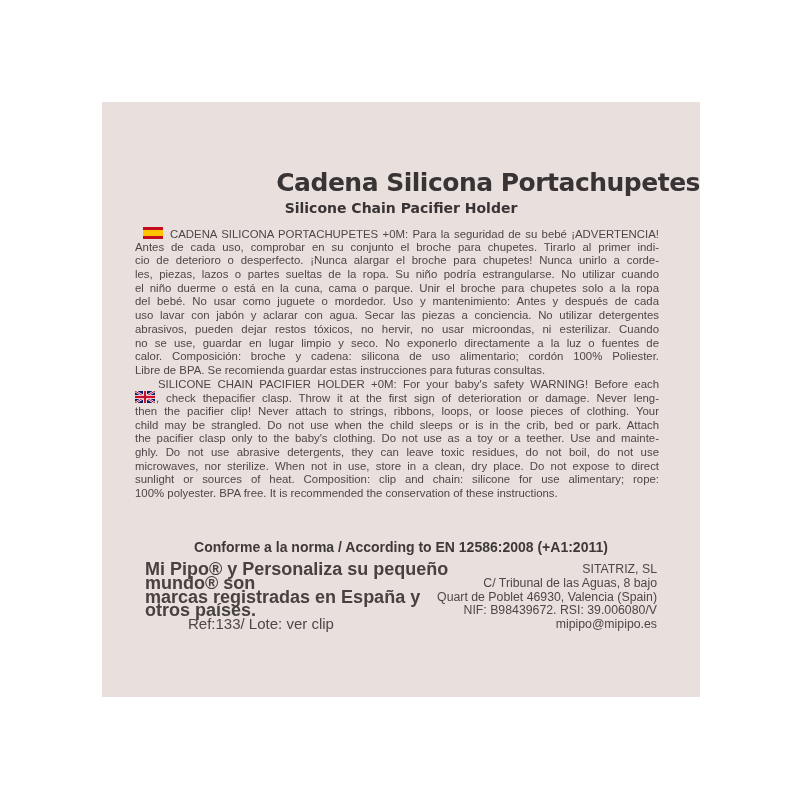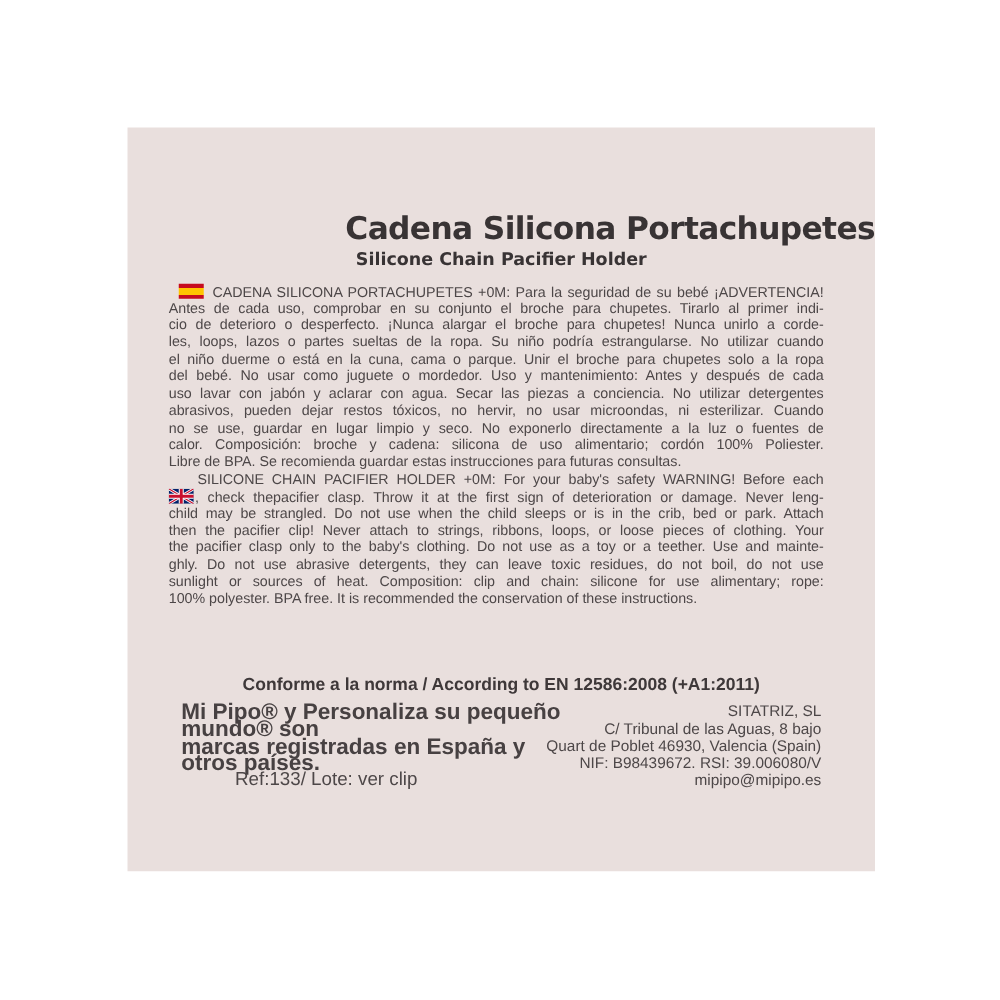--- a/index.html
+++ b/index.html
@@ -125,41 +125,42 @@
 <div class="page">
   <div class="label">
 
     <div class="title">Cadena Silicona Portachupetes</div>
     <div class="subtitle">Silicone Chain Pacifier Holder</div>
 
     <div class="body-text">
       <div class="bl i1"><span class="flag flag-es"></span><span>CADENA SILICONA PORTACHUPETES +0M: Para la seguridad de su bebé ¡ADVERTENCIA!</span></div>
       <div class="bl">Antes de cada uso, comprobar en su conjunto el broche para chupetes. Tirarlo al primer indi-</div>
       <div class="bl">cio de deterioro o desperfecto. ¡Nunca alargar el broche para chupetes! Nunca unirlo a corde-</div>
-      <div class="bl">les, loops, lazos o partes sueltas de la ropa. Su niño podría estrangularse. No utilizar cuando</div>
+      <div class="bl">les, piezas, lazos o partes sueltas de la ropa. Su niño podría estrangularse. No utilizar cuando</div>
       <div class="bl">el niño duerme o está en la cuna, cama o parque. Unir el broche para chupetes solo a la ropa</div>
       <div class="bl">del bebé. No usar como juguete o mordedor.  Uso y mantenimiento: Antes y después de cada</div>
       <div class="bl">uso lavar con jabón y aclarar con agua. Secar las piezas a conciencia. No utilizar detergentes</div>
       <div class="bl">abrasivos, pueden dejar restos tóxicos, no hervir, no usar microondas, ni esterilizar. Cuando</div>
       <div class="bl">no se use, guardar en lugar limpio y seco. No exponerlo directamente a la luz o fuentes de</div>
       <div class="bl">calor. Composición: broche y cadena: silicona de uso alimentario; cordón 100% Poliester.</div>
       <div class="bl last">Libre de BPA. Se recomienda guardar estas instrucciones para futuras consultas.</div>
 
       <div class="bl i2">SILICONE CHAIN PACIFIER HOLDER +0M: For your baby's safety WARNING! Before each</div>
       <div class="bl"><span class="flag flag-uk"><svg viewBox="0 0 60 36" width="20" height="12" preserveAspectRatio="none">
               <rect width="60" height="36" fill="#012169"></rect>
               <path d="M0,0 L60,36 M60,0 L0,36" stroke="#ffffff" stroke-width="7"></path>
               <path d="M0,0 L60,36 M60,0 L0,36" stroke="#c8102e" stroke-width="3"></path>
               <path d="M30,0 V36 M0,18 H60" stroke="#ffffff" stroke-width="12"></path>
               <path d="M30,0 V36 M0,18 H60" stroke="#c8102e" stroke-width="7"></path>
             </svg></span><span>, check thepacifier clasp. Throw it at the first sign of deterioration or damage. Never leng-</span></div>
+      <div class="bl">then the pacifier clip! Never attach to strings, ribbons, loops, or loose pieces of clothing. Your</div>
       <div class="bl">child may be strangled. Do not use when the child sleeps or is in the crib, bed or park. Attach</div>
-      <div class="bl">then the pacifier clip! Never attach to strings, ribbons, loops, or loose pieces of clothing. Your</div>
       <div class="bl">the pacifier clasp only to the baby's clothing. Do not use as a toy or a teether. Use and mainte-</div>
       <div class="bl">ghly. Do not use abrasive detergents, they can leave toxic residues, do not boil, do not use</div>
+      <div class="bl">microwaves, nor sterilize. When not in use, store in a clean, dry place. Do not expose to direct</div>
       <div class="bl">sunlight or sources of heat. Composition: clip and chain: silicone for use alimentary; rope:</div>
       <div class="bl last">100% polyester. BPA free. It is recommended the conservation of these instructions.</div>
     </div>
 
     <div class="conforme">Conforme a la norma / According to EN 12586:2008 (+A1:2011)</div>
 
     <div class="trademark">
       <div>Mi Pipo® y Personaliza su pequeño mundo® son</div>
       <div>marcas registradas en España y otros países.</div>
     </div>

